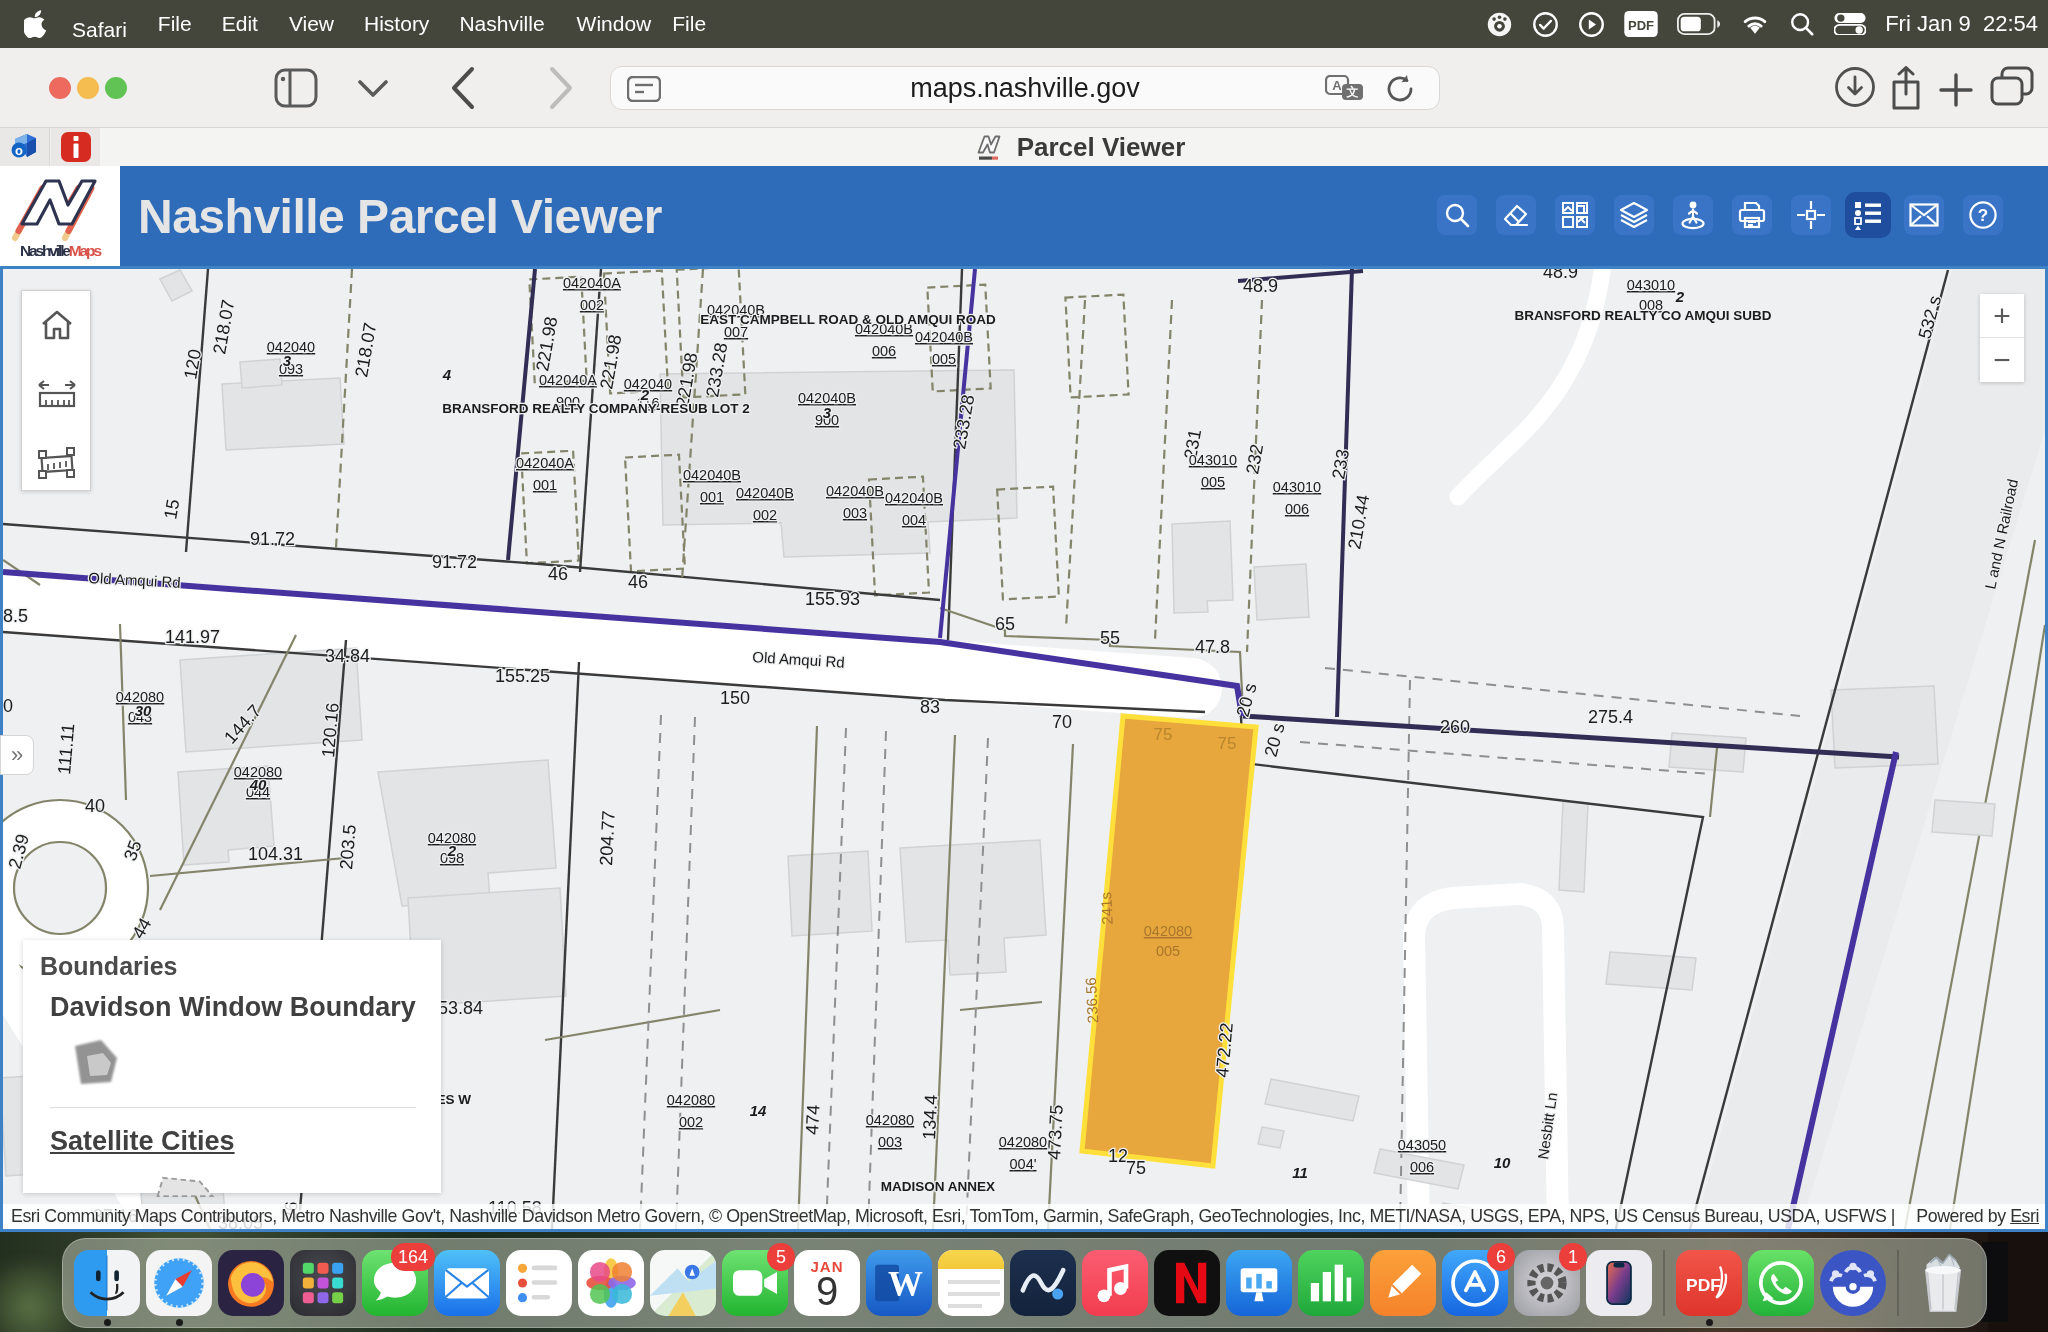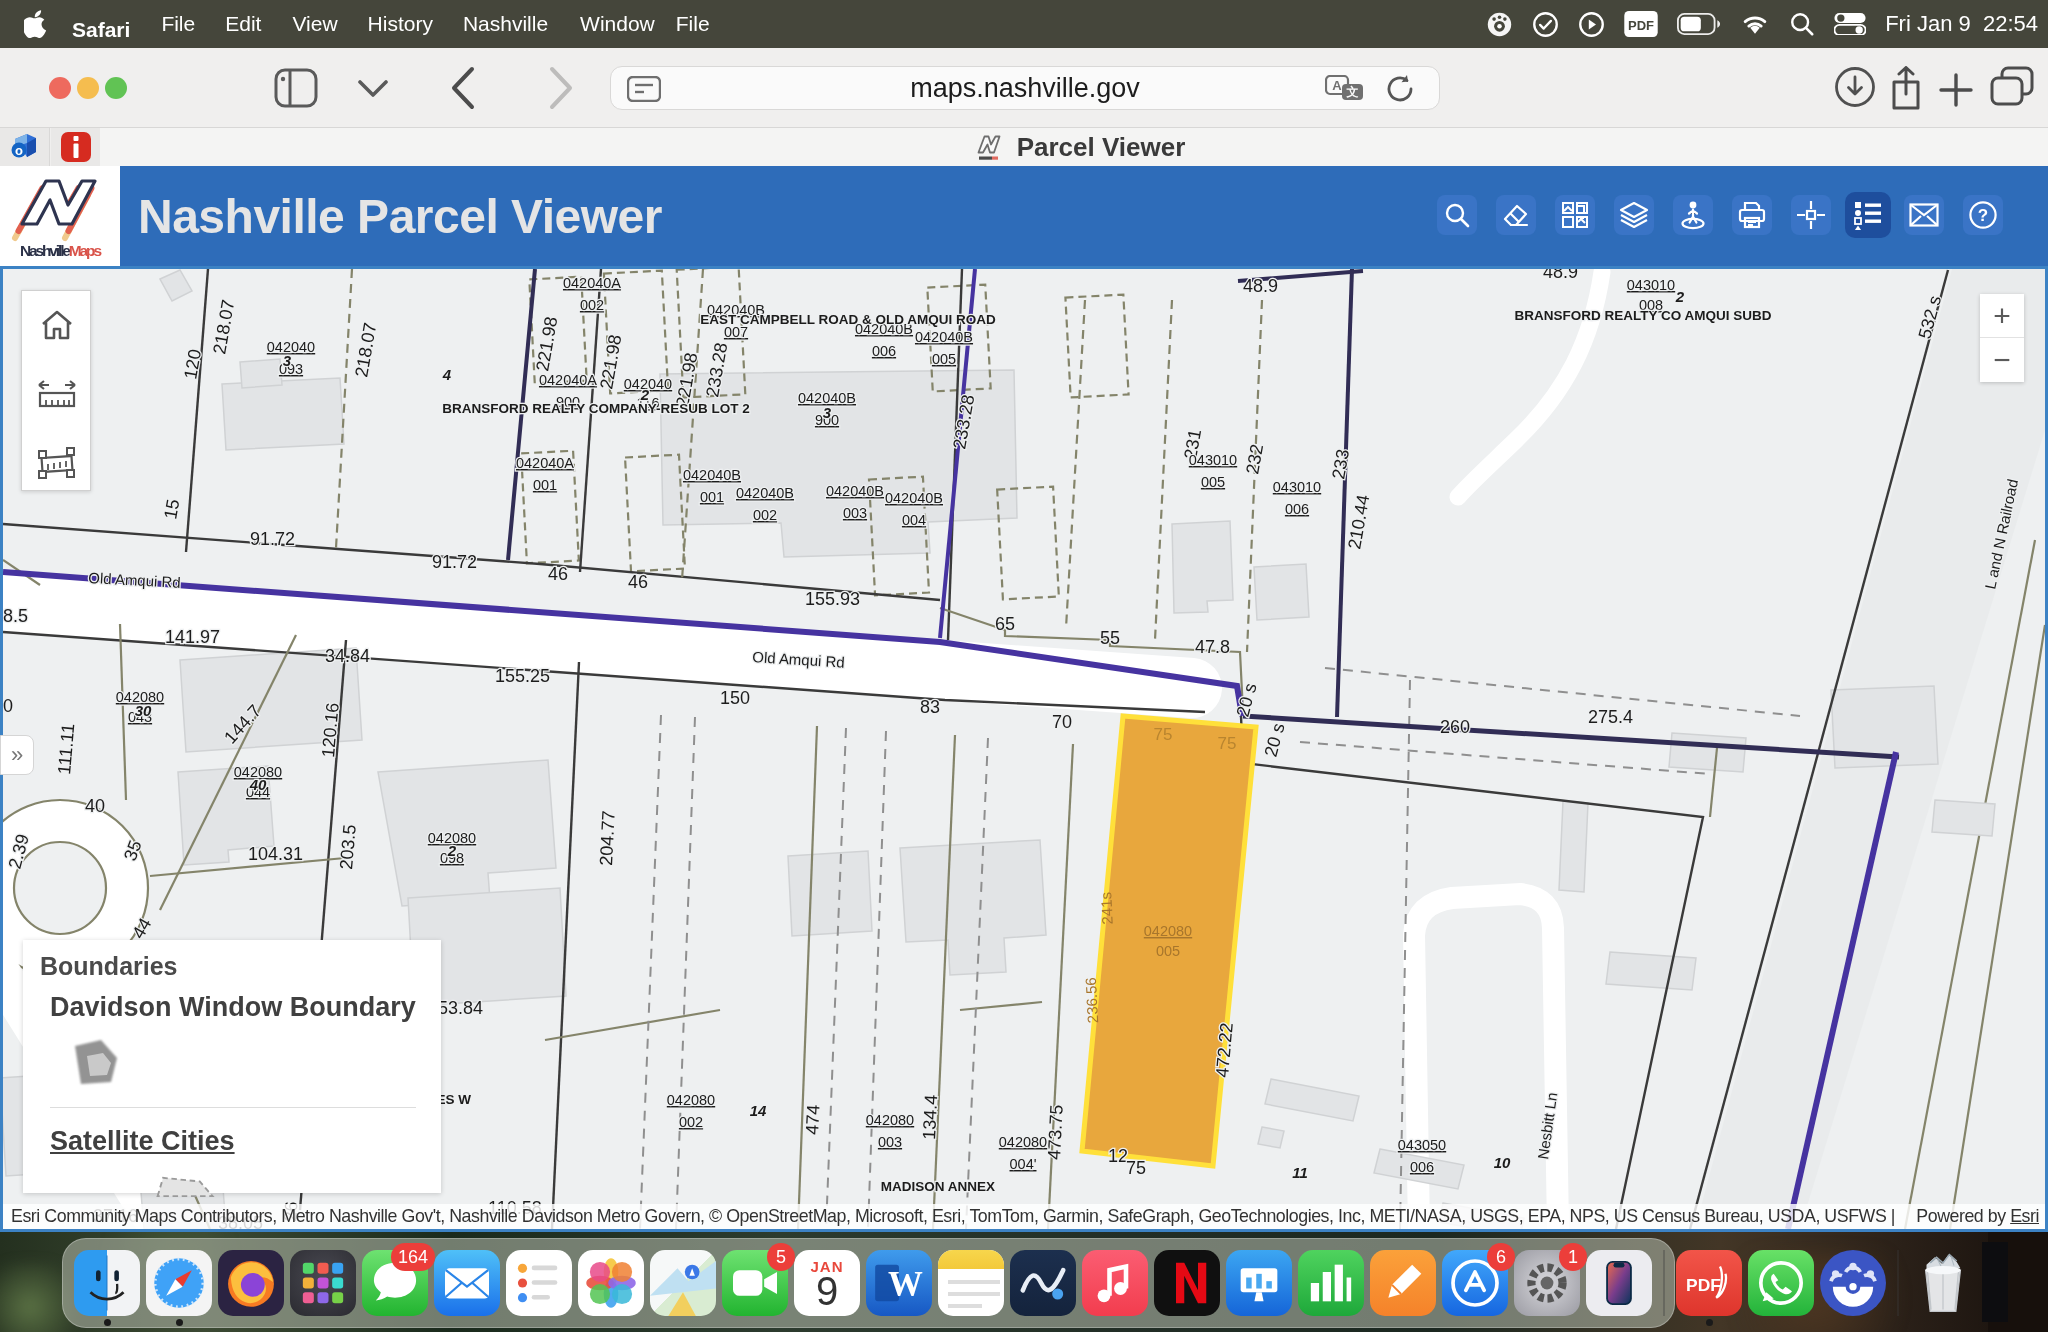--- a/index.html
+++ b/index.html
@@ -45,37 +45,37 @@
 #boundpanel { position:absolute; left:20px; top:671px; width:418px; height:253px; background:#fff; box-shadow:0 1px 5px rgba(0,0,0,0.18); }
 #boundpanel h2 { position:absolute; left:17px; top:12px; font-size:25px; font-weight:bold; color:#4a4a4a; }
 #boundpanel h3 { position:absolute; left:27px; font-size:27px; font-weight:bold; color:#404040; }
 #boundpanel .sep { position:absolute; left:27px; right:25px; top:167px; border-top:1px solid #ddd; }
 #attrib { position:absolute; left:0px; bottom:0px; width:2042px; height:25px; background:rgba(255,255,255,0.82); font-size:17.8px; letter-spacing:-0.45px; color:#323232; display:flex; align-items:center; }
 #attrib .t1 { padding-left:8px; white-space:nowrap; overflow:hidden; flex:1; }
 #attrib .t2 { padding-right:6px; padding-left:22px; white-space:nowrap; }
 
 
 #desktop { position:absolute; left:0; top:1232px; width:2048px; height:100px; background:linear-gradient(90deg,#24301f 0%, #3c4a33 10%, #1a2a1c 22%, #2c3b2e 38%, #222e26 55%, #1b2820 70%, #433626 84%, #2a2018 93%, #17100c 100%); overflow:hidden; }
-#dock { position:absolute; left:62px; top:6px; width:1613px; height:90px; background:rgba(170,176,162,0.62); border:1px solid rgba(255,255,255,0.28); border-radius:24px; display:flex; align-items:center; padding:0 8px; }
+#dock { position:absolute; left:62px; top:6px; width:1925px; height:90px; background:rgba(170,176,162,0.62); border:1px solid rgba(255,255,255,0.28); border-radius:24px; display:flex; align-items:center; padding:0 8px; }
 .dicon { position:relative; width:66px; height:66px; margin:0 3px; border-radius:15px; flex:none; }
 .dicon svg { width:66px; height:66px; }
 .badge { position:absolute; right:-7px; top:-7px; z-index:3; min-width:28px; height:28px; border-radius:14px; background:#ec3e3a; color:#fff; font-size:18px; display:flex; align-items:center; justify-content:center; padding:0 7px; }
 .ddot { position:absolute; left:50%; bottom:-10px; z-index:3; width:7px; height:7px; margin-left:-3px; border-radius:50%; background:#1a1a1a; }
 .dsep { width:2px; height:66px; background:rgba(60,60,60,0.35); margin:0 8px; flex:none; }
 </style>
 </head>
 <body>
 <div id="screen">
 
 <div id="menubar">
   <div class="l" style="left:24px; gap:0;">
     <svg width="24" height="28" viewBox="0 0 26 30" style="margin-right:24px;">
           <path d="M18.5 0c.2 2-.6 3.9-1.8 5.3-1.2 1.4-3.2 2.5-5 2.3-.3-1.9.7-3.9 1.8-5.1C14.7 1.1 16.8.1 18.5 0zM24 22c-.7 1.6-1 2.3-1.9 3.7-1.3 2-3.1 4.5-5.3 4.5-2 0-2.5-1.3-5.2-1.3s-3.3 1.3-5.2 1.3c-2.2 0-3.9-2.2-5.2-4.2C-2.4 20.6-2.8 14 .4 10.5 2 8.7 4.2 7.6 6.3 7.6c2.1 0 3.5 1.3 5.2 1.3 1.7 0 2.7-1.3 5.2-1.3 1.9 0 3.9 1 5.3 2.8-4.6 2.5-3.9 9.1 2 11.6z" fill="#fff"></path>
         </svg>
-    <span class="mitem" style="font-weight:bold; margin-right:31px;margin-top:12px;">Safari</span>
+    <span class="mitem" style="font-weight:normal; margin-right:31px;margin-top:12px;">Safari</span>
     <span class="mitem" style="margin-right:30px;">File</span>
     <span class="mitem" style="margin-right:31px;">Edit</span>
     <span class="mitem" style="margin-right:30px;">View</span>
     <span class="mitem" style="margin-right:30px;">History</span>
     <span class="mitem" style="margin-right:32px;">Nashville</span>
     <span class="mitem" style="margin-right:21px;">Window</span>
     <span class="mitem">File</span>
   </div>
   <div class="r">
     <svg width="27" height="27" viewBox="0 0 30 30">

